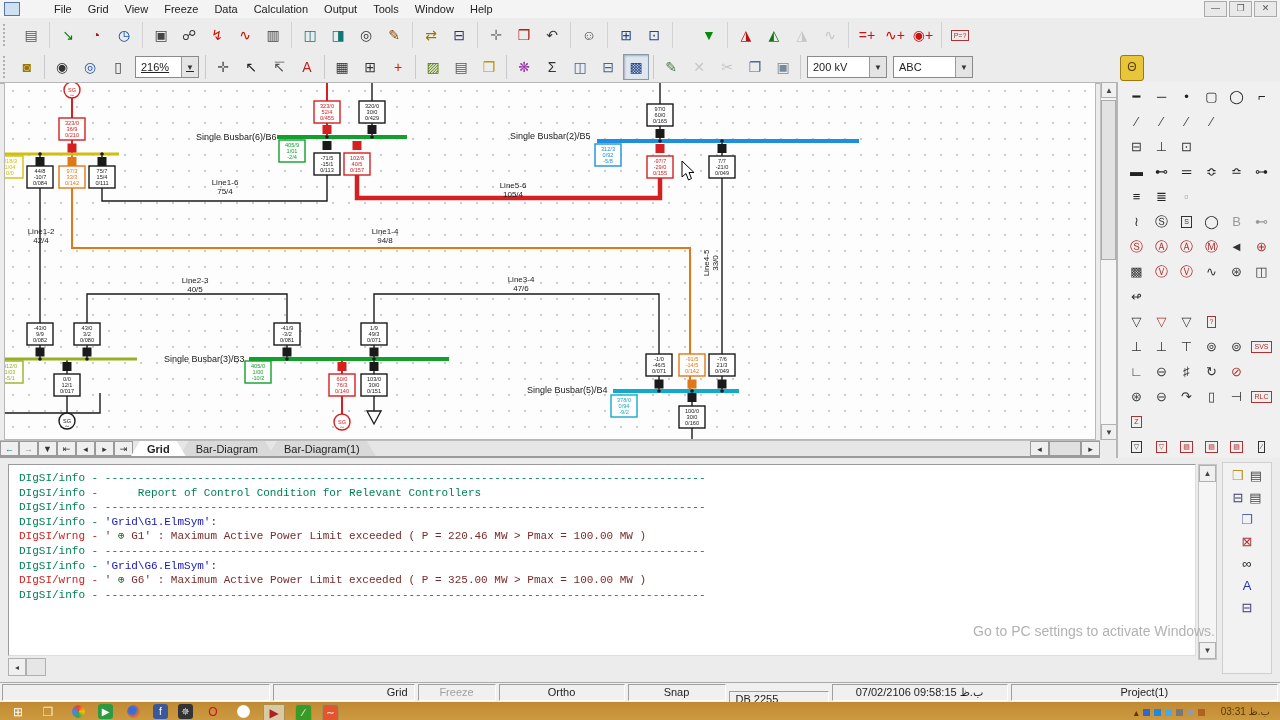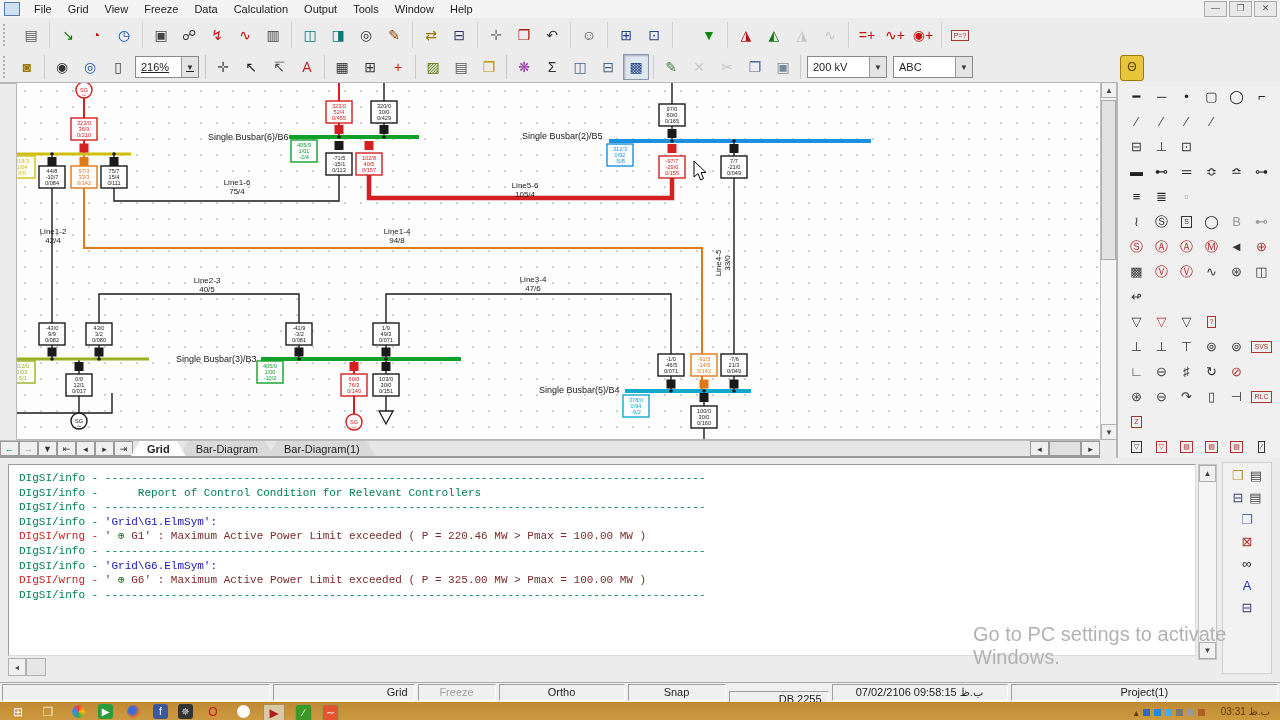--- a/index.html
+++ b/index.html
@@ -27,21 +27,21 @@
   .tbtn.pressed{border:1px solid #8899aa;background:#dfe7ee;box-shadow:inset 1px 1px 2px #aab;}
   .tbtn.boxed span{border:1px solid currentColor;font-size:7px;padding:1px 2px;}
   .tbtn.disabled{opacity:.45;}
   .combo{display:flex;align-items:center;height:20px;background:#fff;border:1px solid #8a8a8a;margin:0 3px;}
   .combo .cval{padding:0 5px;flex:1;white-space:nowrap;}
   .combo .carr{width:16px;height:100%;background:#e4e4e4;border-left:1px solid #9a9a9a;
                font-size:8px;display:flex;align-items:center;justify-content:center;color:#333;}
   #tb2-lock{left:1120px;top:55px;width:22px;height:24px;background:#e8c53a;border:1px solid #9a7a10;
             border-radius:3px;text-align:center;font-size:12px;color:#5a4000;line-height:22px;}
   
-  #canvas{left:16px;top:82px;width:1092px;height:358px;background:#fdfdfd;border:1px solid #b8b8b8;box-sizing:border-box;
+  #canvas{left:4px;top:82px;width:1092px;height:358px;background:#fdfdfd;border:1px solid #b8b8b8;box-sizing:border-box;
           background-image:radial-gradient(#c9ced6 0.8px, transparent 1px);background-size:16px 16px;overflow:hidden;}
   #diagram{position:absolute;left:0;top:0;}
   
   .sb-btn{background:#f0f0f0;border:1px solid #b0b0b0;color:#444;font-size:8px;display:flex;
           align-items:center;justify-content:center;}
   #vscroll{left:1100px;top:82px;width:16px;height:358px;background:#f5f5f5;border-left:1px solid #c0c0c0;}
   #vscroll .sb-btn{width:16px;height:16px;box-sizing:border-box;}
   #vthumb{position:absolute;left:0px;top:18px;width:15px;height:160px;background:#e2e2e2;border:1px solid #aaa;box-sizing:border-box;}
   #vs-down{position:absolute;bottom:0;}
   
@@ -71,21 +71,21 @@
   .seg-msg{color:#7a2a2a;}
   .seg-sym{color:#226622;}
   #out-vscroll{position:absolute;left:1198px;top:6px;width:17px;height:194px;background:#f5f5f5;border:1px solid #c5c5c5;}
   #out-hscroll{position:absolute;left:8px;top:200px;width:1188px;height:17px;display:flex;}
   #out-icons{position:absolute;left:1222px;top:4px;width:50px;height:212px;background:#f2f2f2;border:1px solid #cfcfcf;
              display:flex;flex-direction:column;align-items:center;padding-top:6px;box-sizing:border-box;}
   .out-icon-row{display:flex;gap:6px;margin-bottom:9px;}
   .oicon{font-size:13px;line-height:1;}
   #watermark{position:absolute;left:973px;top:165px;color:#a8a8a8;pointer-events:none;}
   #watermark .wm1{font-size:20px;}
-  #watermark .wm2{font-size:20px;color:#b2b2b2;}
+  #watermark .wm2{font-size:14px;color:#b2b2b2;}
   
   #statusbar{left:0;top:682px;width:1280px;height:20px;background:#f0f0f0;border-top:1px solid #aaa;
              display:flex;align-items:center;padding:0 2px;box-sizing:border-box;gap:3px;}
   .sfield{height:15px;line-height:15px;border:1px solid;border-color:#9f9f9f #fff #fff #9f9f9f;
           padding:0 6px;white-space:nowrap;overflow:hidden;font-size:11px;box-sizing:content-box;}
   .sfield.dis{color:#a0a0a0;}
   
   #taskbar{left:0;top:702px;width:1280px;height:18px;background:linear-gradient(#c08a33,#cd9a40);
            display:flex;align-items:flex-start;gap:10px;padding:2px 0 0 8px;box-sizing:border-box;}
   .tk{width:20px;height:15px;display:flex;align-items:center;justify-content:center;font-size:12px;line-height:1;}
@@ -94,21 +94,21 @@
   #tk-spacer{flex:1;}
   #tray{display:flex;align-items:center;gap:4px;padding-top:3px;}
   .tray-dot{width:7px;height:7px;display:inline-block;}
   #clock{color:#5a3a00;font-size:10px;padding:2px 10px 0 6px;white-space:nowrap;}
 </style>
 </head>
 <body>
 
 <div id="menubar" class="abs">
   <span id="appicon"></span>
-  <span id="menu-items" style="display: flex;">
+  <span id="menu-items" style="display: flex; margin-left: 20px;">
       <span class="menu-item">File</span>
       <span class="menu-item">Grid</span>
       <span class="menu-item">View</span>
       <span class="menu-item">Freeze</span>
       <span class="menu-item">Data</span>
       <span class="menu-item">Calculation</span>
       <span class="menu-item">Output</span>
       <span class="menu-item">Tools</span>
       <span class="menu-item">Window</span>
       <span class="menu-item">Help</span>
@@ -704,21 +704,21 @@
     <div class="wm2">Go to PC settings to activate Windows.</div>
   </div>
 </div>
 
 <div id="statusbar" class="abs">
     <div class="sfield" style="flex: 1 1 0%; text-align: left;"></div>
     <div class="sfield" style="width: 128px; text-align: right;">Grid</div>
     <div class="sfield dis" style="width: 64px; text-align: center;">Freeze</div>
     <div class="sfield" style="width: 112px; text-align: center;">Ortho</div>
     <div class="sfield" style="width: 84px; text-align: center;">Snap</div>
-    <div class="sfield" style="width: 86px; text-align: right; margin-top: 13px;">DB 2255</div>
+    <div class="sfield" style="width: 86px; text-align: left; margin-top: 13px;">DB 2255</div>
     <div class="sfield" style="width: 162px; text-align: center;">07/02/2106 09:58:15 ب.ظ</div>
     <div class="sfield" style="flex: 1 1 0%; text-align: center;">Project(1)</div>
   </div>
 
 <div id="taskbar" class="abs">
   <span id="tk-items" style="display:flex;gap:10px;">
       <span class="tk" style="color: rgb(255, 255, 255);">⊞</span>
       <span class="tk" style="color: rgb(247, 233, 192);">❒</span>
       <span class="tk">
         <span class="disc" style="background: conic-gradient(rgb(234, 67, 53), rgb(251, 188, 5), rgb(52, 168, 83), rgb(66, 133, 244), rgb(234, 67, 53));"></span>

